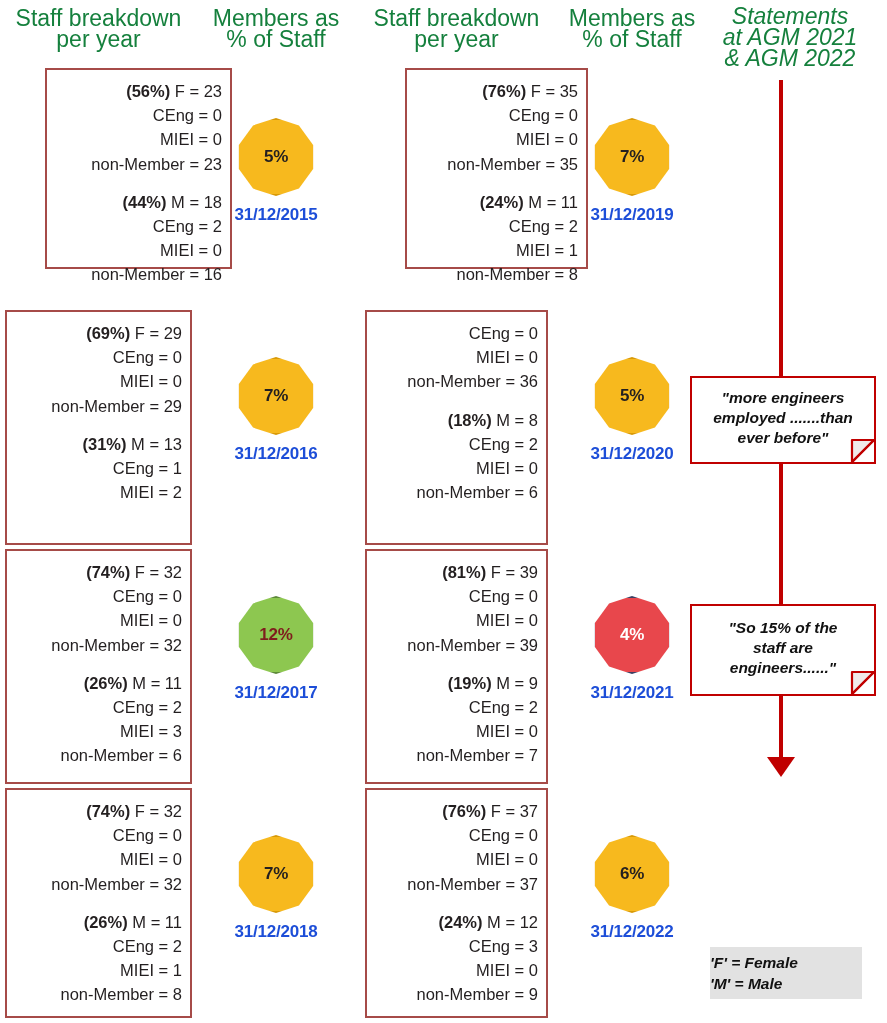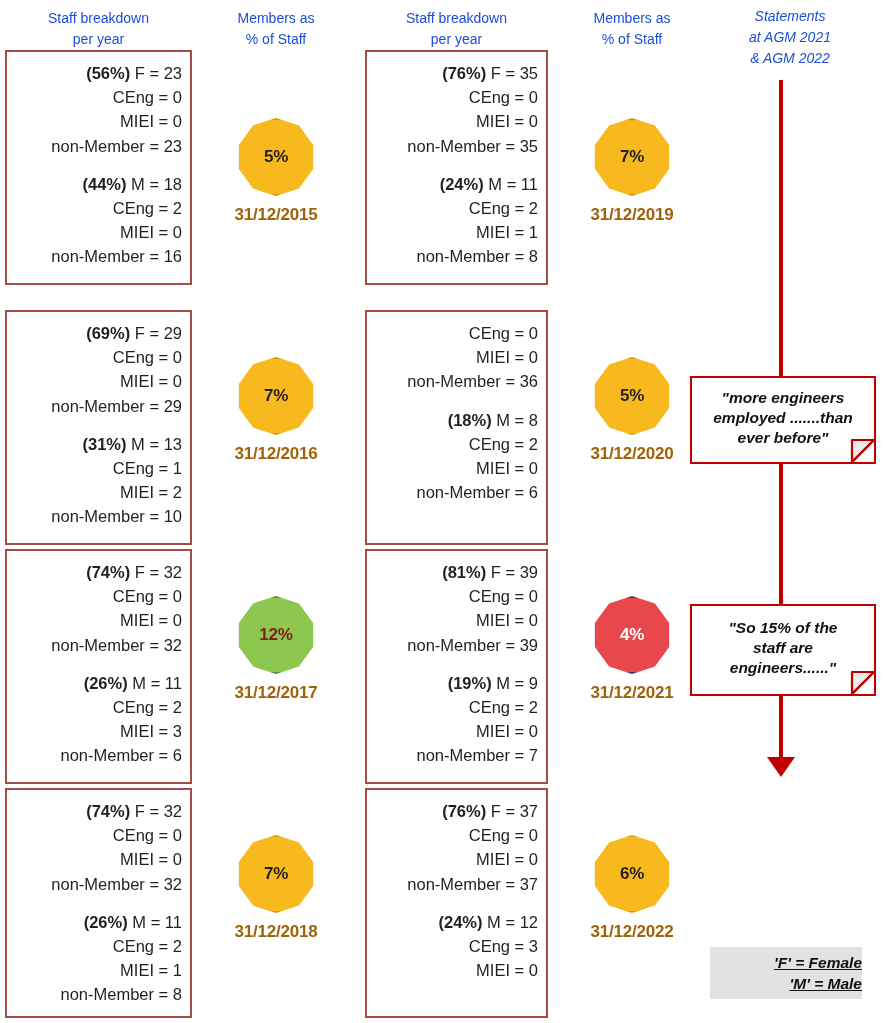--- a/index.html
+++ b/index.html
@@ -10,23 +10,23 @@
     color:#1a1a1a;
     overflow:hidden;
     position:relative;
   }
   .sheet{position:absolute;inset:0;}
 
   
   .col-head{
     position:absolute;
     text-align:center;
-    font-size:14px;
+    font-size:23px;
     line-height:21px;
-    color:#1d4ed8;
+    color:#15803d;
   }
   .col-head.h1{left:5px;  top:8px; width:187px;}
   .col-head.h2{left:196px;top:8px; width:160px;}
   .col-head.h3{left:365px;top:8px; width:183px;}
   .col-head.h4{left:552px;top:8px; width:160px;}
   .col-head.h5{left:700px;top:6px; width:180px;font-style:italic;}
 
   
   .databox{
     position:absolute;
@@ -39,21 +39,21 @@
     line-height:24.2px;
     color:#231f20;
   }
   .databox .grp{white-space:nowrap;}
   .databox .spacer{height:14px;}
   .databox b{font-weight:bold;}
 
   .c1{left:5px;width:187px;}
   .c2{left:365px;width:183px;}
 
-  .r1{top:50px;height:235px;}
+  .r1{top:68px;height:201px;margin-left:40px;}
   .r2{top:310px;height:235px;}
   .r3{top:549px;height:235px;}
   .r4{top:788px;height:230px;}
 
   
   .badge-wrap{position:absolute;width:160px;text-align:center;}
   .bw1{left:196px;}
   .bw2{left:552px;}
   .bwr1{top:118px;}
   .bwr2{top:357px;}
@@ -67,21 +67,21 @@
     display:flex;align-items:center;justify-content:center;
     clip-path:polygon(50% 0%,79.4% 9.5%,97.6% 34.5%,97.6% 65.5%,79.4% 90.5%,50% 100%,20.6% 90.5%,2.4% 65.5%,2.4% 34.5%,20.6% 9.5%);
     filter:drop-shadow(3px 4px 3px rgba(0,0,0,0.38));
   }
   .nonagon .pct{
     font-size:17px;font-weight:bold;letter-spacing:-0.2px;
     position:relative;z-index:2;
   }
   .badge-date{
     margin-top:9px;
-    font-size:17px;font-weight:bold;color:#a16207;
+    font-size:17px;font-weight:bold;color:#1d4ed8;
     letter-spacing:-0.2px;
   }
 
   
   .flowline{
     position:absolute;left:779px;width:4px;background:#C00000;
   }
   .fl-a{top:80px;height:298px;}
   .fl-b{top:462px;height:145px;}
   .fl-c{top:694px;height:68px;}
@@ -109,23 +109,23 @@
   .note .fold-line{
     position:absolute;right:0;bottom:0;width:34px;height:34px;
     pointer-events:none;
   }
   .note-a{left:690px;top:376px;width:186px;height:88px;}
   .note-b{left:690px;top:604px;width:186px;height:92px;}
 
   .legend{
     position:absolute;left:710px;top:947px;width:152px;height:52px;
     background:#E2E2E2;
-    display:flex;flex-direction:column;align-items:flex-end;justify-content:center;
+    display:flex;flex-direction:column;align-items:flex-start;justify-content:center;
     font-size:15.5px;line-height:21px;
-    font-weight:bold;font-style:italic;color:#111;text-decoration:underline;
+    font-weight:bold;font-style:italic;color:#111;
   }
 </style>
 </head>
 <body>
 
 <div class="sheet">
 
   <div class="col-head h1">
     <div>Staff breakdown</div>
     <div>per year</div>
@@ -162,21 +162,20 @@
 
   <div class="databox c1 r2">
     <div class="grp"><b>(69%)</b> <span>F = 29</span></div>
     <div class="grp">CEng = 0</div>
     <div class="grp">MIEI = 0</div>
     <div class="grp">non-Member = 29</div>
     <div class="spacer"></div>
     <div class="grp"><b>(31%)</b> <span>M = 13</span></div>
     <div class="grp">CEng = 1</div>
     <div class="grp">MIEI = 2</div>
-    <div class="grp">non-Member = 10</div>
   </div>
 
   <div class="databox c1 r3">
     <div class="grp"><b>(74%)</b> <span>F = 32</span></div>
     <div class="grp">CEng = 0</div>
     <div class="grp">MIEI = 0</div>
     <div class="grp">non-Member = 32</div>
     <div class="spacer"></div>
     <div class="grp"><b>(26%)</b> <span>M = 11</span></div>
     <div class="grp">CEng = 2</div>
@@ -233,20 +232,21 @@
 
   <div class="databox c2 r4">
     <div class="grp"><b>(76%)</b> <span>F = 37</span></div>
     <div class="grp">CEng = 0</div>
     <div class="grp">MIEI = 0</div>
     <div class="grp">non-Member = 37</div>
     <div class="spacer"></div>
     <div class="grp"><b>(24%)</b> <span>M = 12</span></div>
     <div class="grp">CEng = 3</div>
     <div class="grp">MIEI = 0</div>
+    <div class="grp">non-Member = 9</div>
   </div>
 
   <div class="badge-wrap bw1 bwr1">
     <div class="nonagon" style="background: rgb(247, 185, 30); box-shadow: rgb(217, 154, 7) 0px 0px 0px 2px inset;">
         <span class="pct" style="color: rgb(35, 31, 32);">5%</span>
       </div>
     <div class="badge-date">31/12/2015</div>
   </div>
   <div class="badge-wrap bw1 bwr2">
     <div class="nonagon" style="background: rgb(247, 185, 30); box-shadow: rgb(217, 154, 7) 0px 0px 0px 2px inset;">

